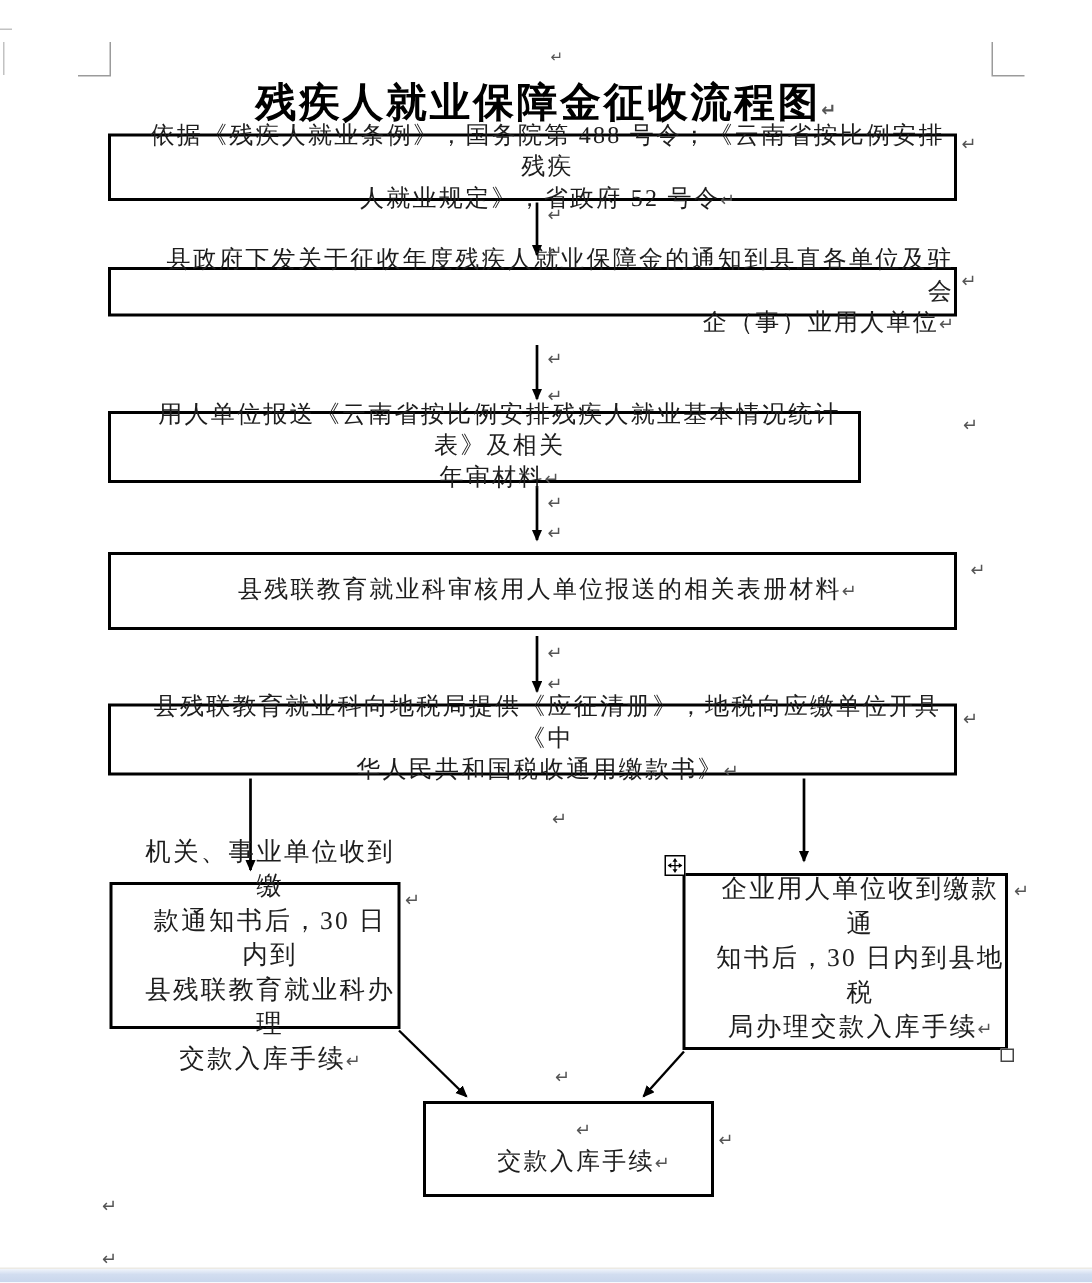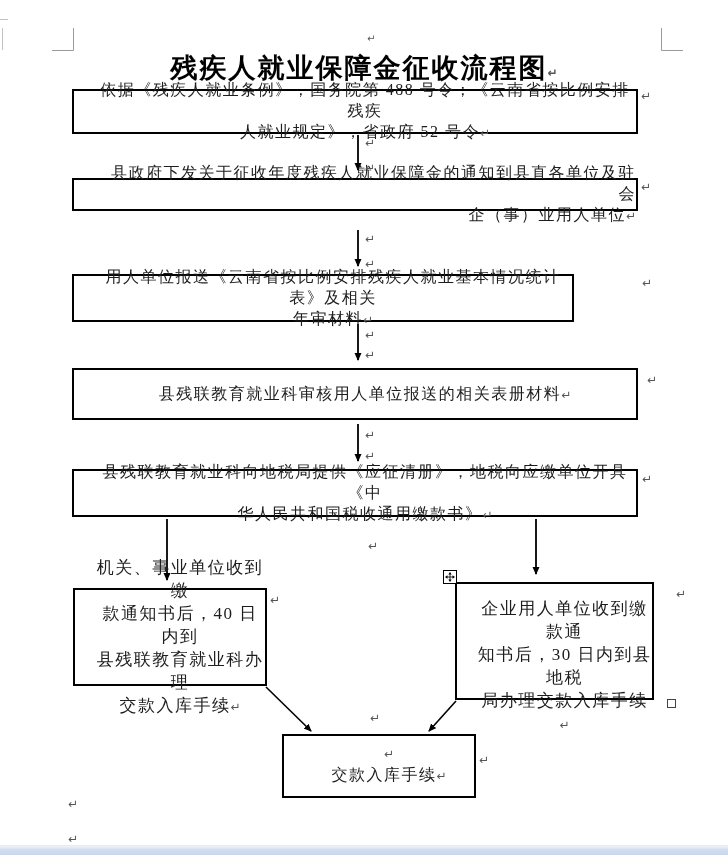--- a/index.html
+++ b/index.html
@@ -105,26 +105,26 @@
     <div class="btxt"><span>县残联教育就业科审核用人单位报送的相关表册材料</span><span class="pm">↵</span></div>
   </div>
 
   <div class="fbox" style="left:72px; top:469px; width:566px; height:48px;">
     <div class="btxt"><span>县残联教育就业科向地税局提供《应征清册》，地税向应缴单位开具《中
 华人民共和国税收通用缴款书》</span><span class="pm">↵</span></div>
   </div>
 
   <div class="fbox small" style="left:73px; top:588px; width:194px; height:98px;">
     <div class="btxt"><span>机关、事业单位收到缴
-款通知书后，40 日内到
+款通知书后，30 日内到
 县残联教育就业科办理
 交款入库手续</span><span class="pm">↵</span></div>
   </div>
 
-  <div class="fbox small" style="left:455px; top:582px; width:199px; height:118px; align-items:flex-start; padding-top:13px;">
+  <div class="fbox small" style="left:455px; top:582px; width:217px; height:118px; align-items:flex-end; padding-top:13px;">
     <div class="btxt"><span>企业用人单位收到缴款通
 知书后，30 日内到县地税
 局办理交款入库手续</span><span class="pm">↵</span></div>
   </div>
 
   <div class="fbox" style="left:282px; top:734px; width:194px; height:64px; align-items:flex-start; padding-top:6px;">
     <div>
       <div class="pmline"><span class="pm">↵</span></div>
       <div><span>交款入库手续</span><span class="pm">↵</span></div>
     </div>

